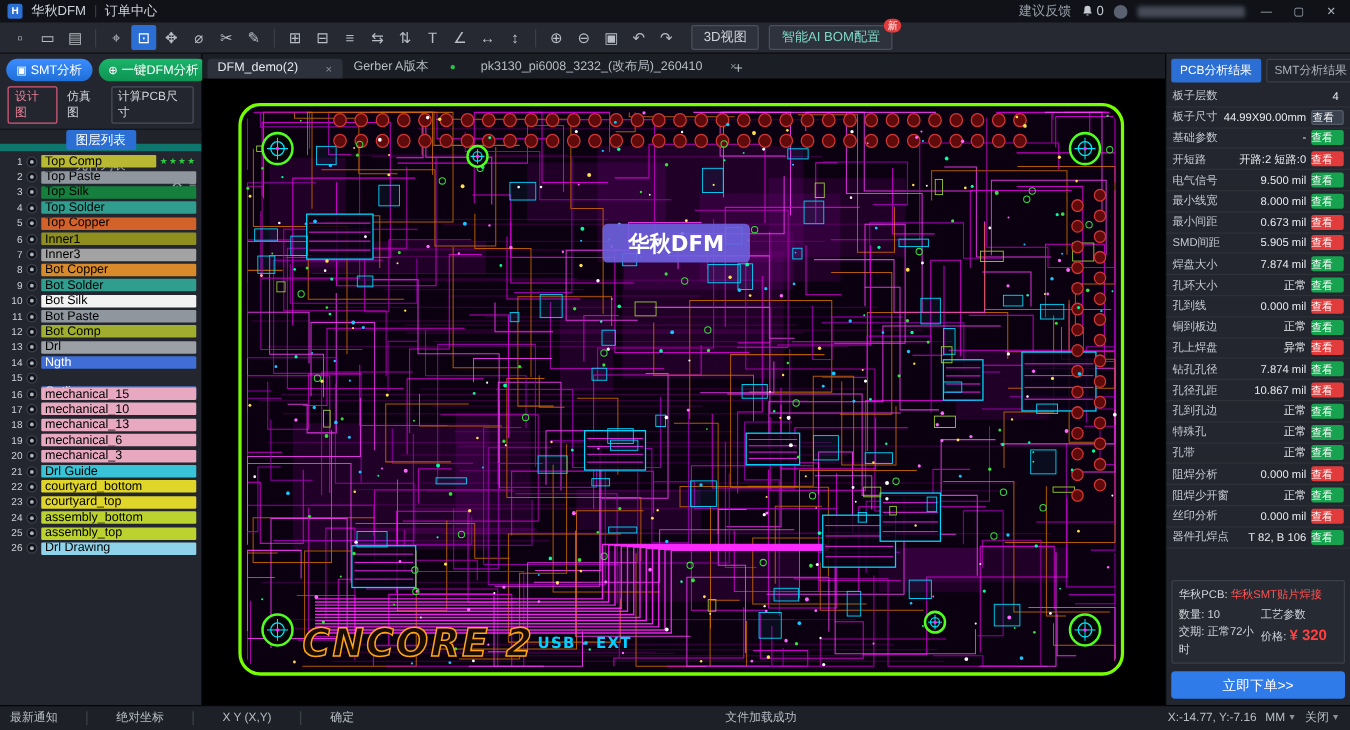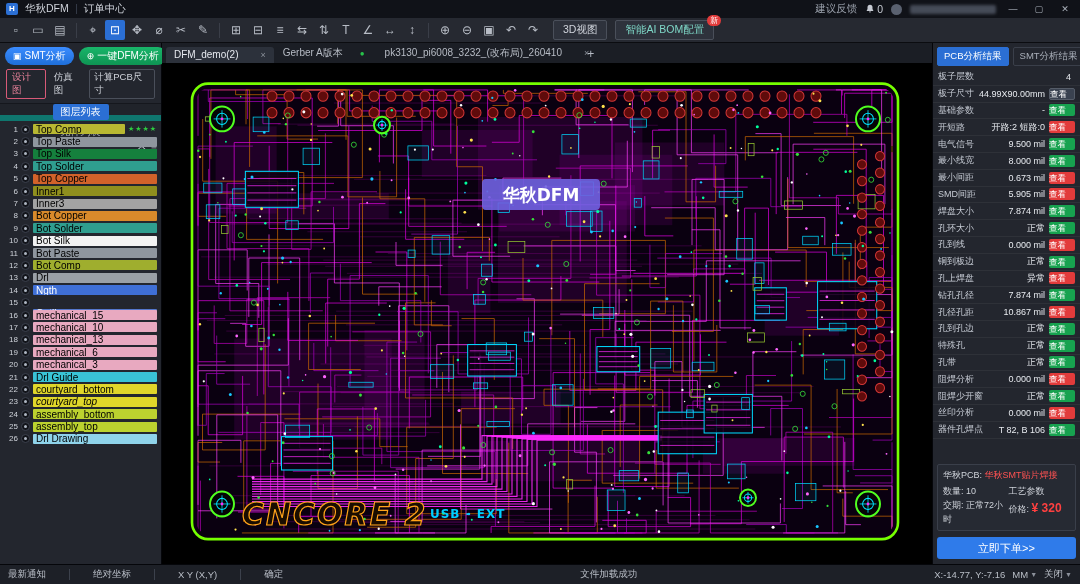--- a/index.html
+++ b/index.html
@@ -291,21 +291,21 @@
             <div class="swatch" style="background: rgb(57, 195, 214); color: rgb(0, 0, 0);">Drl Guide</div>
           </div>
           <div class="lrow">
             <span class="lnum">22</span>
             <span class="eye"></span>
             <div class="swatch" style="background: rgb(224, 214, 42); color: rgb(0, 0, 0);">courtyard_bottom</div>
           </div>
           <div class="lrow">
             <span class="lnum">23</span>
             <span class="eye"></span>
-            <div class="swatch" style="background: rgb(224, 214, 42); color: rgb(0, 0, 0); font-style: italic;">courtyard_top</div>
+            <div class="swatch" style="background: rgb(224, 214, 42); color: rgb(0, 0, 0);">courtyard_top</div>
           </div>
           <div class="lrow">
             <span class="lnum">24</span>
             <span class="eye"></span>
             <div class="swatch" style="background: rgb(188, 210, 47); color: rgb(0, 0, 0);">assembly_bottom</div>
           </div>
           <div class="lrow">
             <span class="lnum">25</span>
             <span class="eye"></span>
             <div class="swatch" style="background: rgb(188, 210, 47); color: rgb(0, 0, 0);">assembly_top</div>

